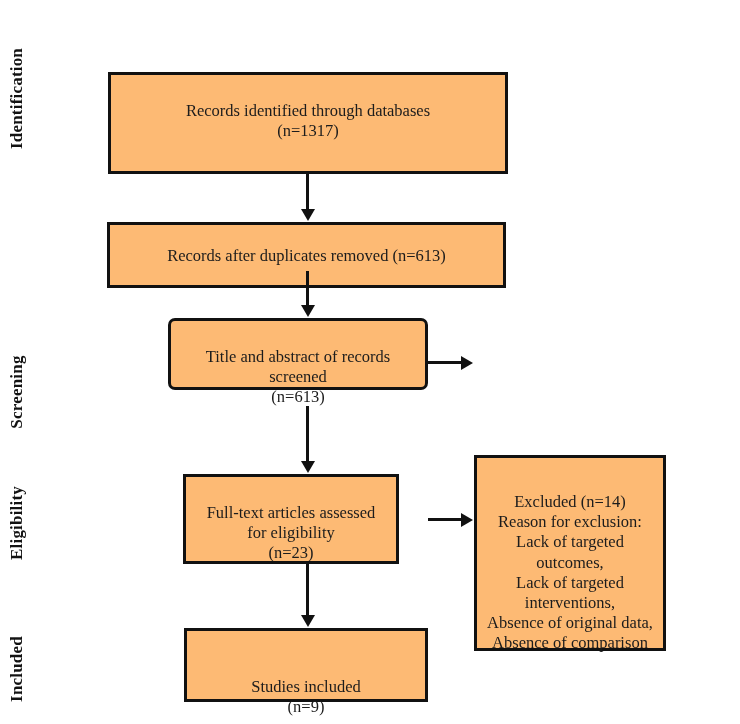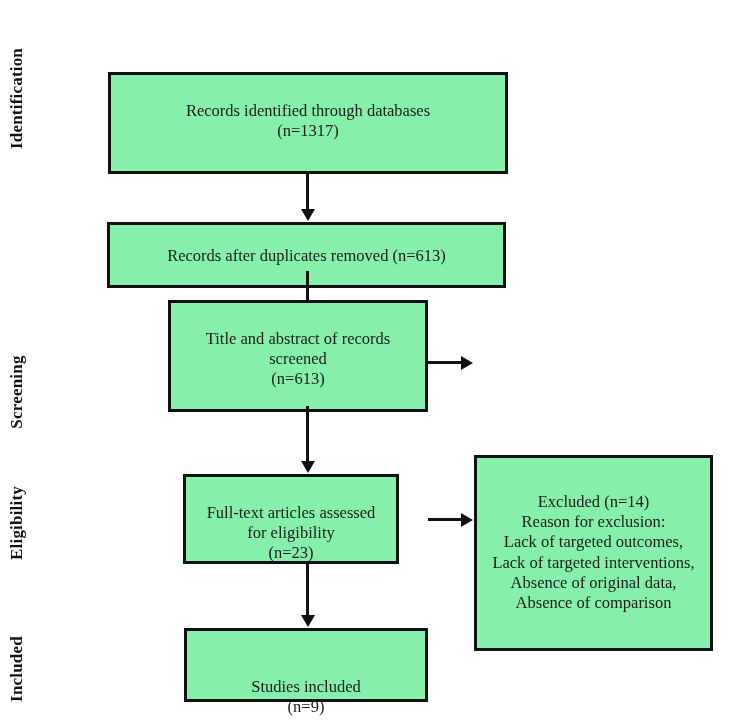--- a/index.html
+++ b/index.html
@@ -29,21 +29,21 @@
     transform-origin: 50% 50%;
     transform: rotate(-90deg);
     text-align: center;
   }
 
   
   .flow-box {
     position: absolute;
     box-sizing: border-box;
     border: 3px solid #111111;
-    background: #86efac;
+    background: #fdba74;
     text-align: center;
     font-size: 16.5px;
     line-height: 1.22;
     color: #1c1c1c;
     padding: 6px 8px 4px 8px;
     white-space: pre-line;
   }
   .flow-box.top-align { display: block; }
   .flow-box.mid-align {
     display: flex;
@@ -107,40 +107,40 @@
   </div>
 
   <div class="arrow-v" style="left:306px; top:174px; height:36px;"></div>
 
   <div class="flow-box mid-align" style="left:107px; top:222px; width:399px; height:66px;">
     <span class="box-text">Records after duplicates removed (n=613)</span>
   </div>
 
   <div class="arrow-v" style="left:306px; top:271px; height:35px;"></div>
 
-  <div class="flow-box top-align" style="left:168px; top:300px; width:260px; height:112px;">
+  <div class="flow-box top-align" style="left:168px; top:318px; width:260px; height:72px;border-radius:7px;">
     <span class="box-text">Title and abstract of records
 screened
 (n=613)</span>
   </div>
 
   <div class="arrow-h" style="left:428px; top:361px; width:34px;"></div>
 
 
   <div class="arrow-v" style="left:306px; top:406px; height:56px;"></div>
 
   <div class="flow-box top-align" style="left:183px; top:474px; width:216px; height:90px;">
     <span class="box-text">Full-text articles assessed
 for eligibility
 (n=23)</span>
   </div>
 
   <div class="arrow-h" style="left:428px; top:518px; width:34px;"></div>
 
-  <div class="flow-box top-align" style="left:474px; top:455px; width:239px; height:196px; padding-top:14px;">
+  <div class="flow-box top-align" style="left:474px; top:455px; width:192px; height:196px; padding-top:14px;">
     <span class="box-text">Excluded (n=14)
 Reason for exclusion:
 Lack of targeted outcomes,
 Lack of targeted interventions,
 Absence of original data,
 Absence of comparison</span>
   </div>
 
   <div class="arrow-v" style="left:306px; top:564px; height:52px;"></div>
 

